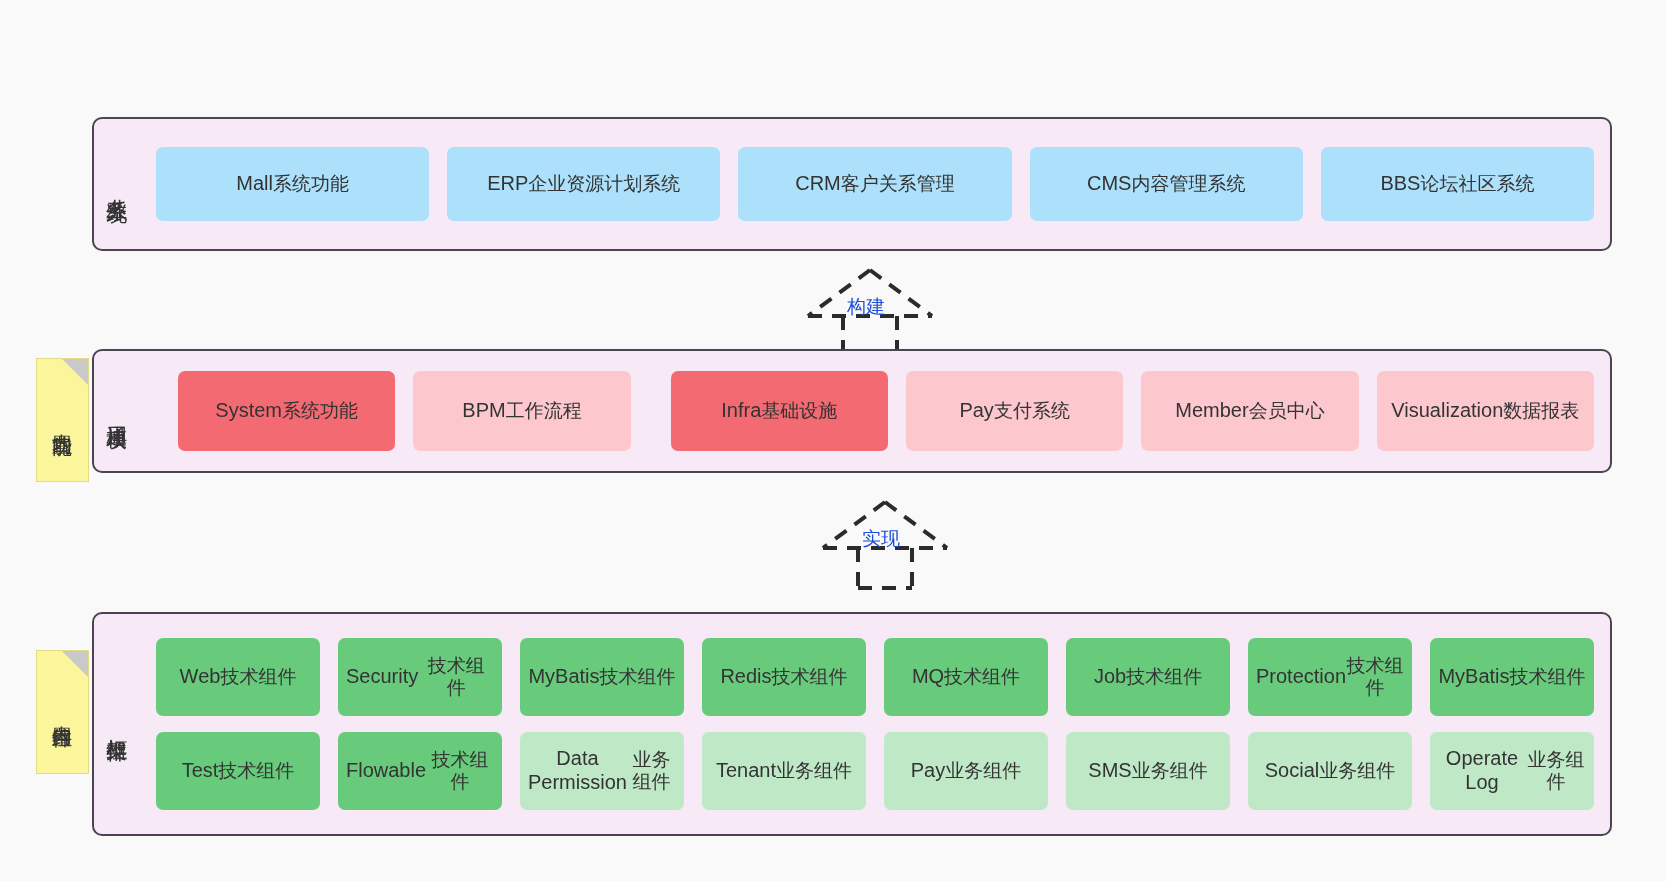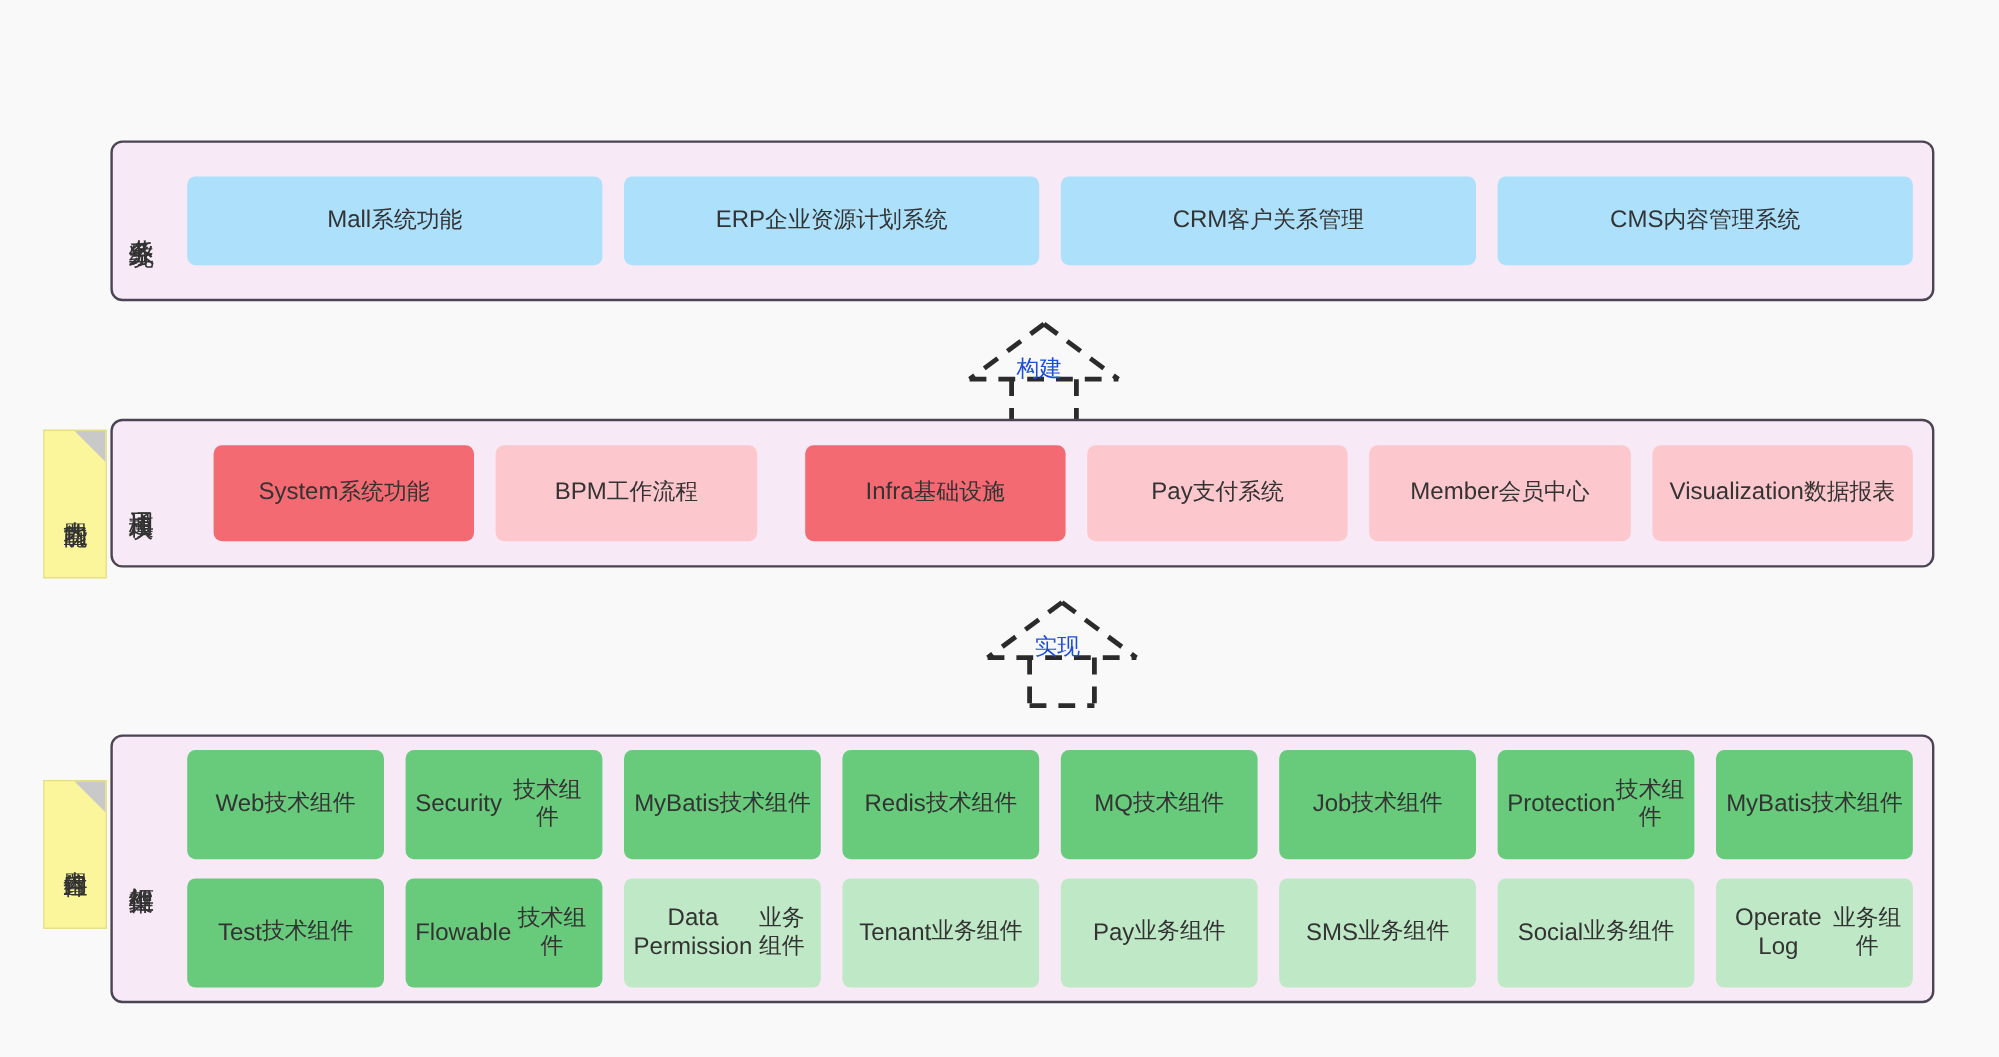--- a/index.html
+++ b/index.html
@@ -77,21 +77,21 @@
   .node .t2 { font-size: 19px; }
 
   .node.blue       { background: #ace0fb; }
   .node.red        { background: #f46a72; margin-left: 22px; }
   .node.pink       { background: #fcc8ce; }
   .node.green      { background: #68cb7c; }
   .node.lightgreen { background: #bfe8c6; }
 
   .band-business .node { height: 74px; }
   .band-module   .node { height: 80px; }
-  .band-frame    .node { height: 91px; }
+  .band-frame    .node { height: 78px; }
 
   
   .note {
     position: absolute;
     box-sizing: border-box;
     background: #fbf59c;
     border: 1px solid #e3dc84;
     display: flex;
     align-items: center;
     justify-content: center;
@@ -149,20 +149,24 @@
         <div class="node blue">
           <span class="t1">CRM</span>
           <span class="t2">客户关系管理</span>
         </div>
 
         <div class="node blue">
           <span class="t1">CMS</span>
           <span class="t2">内容管理系统</span>
         </div>
 
+        <div class="node blue">
+          <span class="t1">BBS</span>
+          <span class="t2">论坛社区系统</span>
+        </div>
 
       </div>
     </div>
   </div>
 
   <div class="uml" style="left:795px; top:268px; width:150px; height:90px;">
     <svg width="150" height="90" viewBox="0 0 150 90">
       <path d="M75 2 L137 48" fill="none" stroke="#2b2b2b" stroke-width="4" stroke-dasharray="14 10" stroke-linecap="butt"></path>
       <path d="M75 2 L13 48" fill="none" stroke="#2b2b2b" stroke-width="4" stroke-dasharray="14 10" stroke-linecap="butt"></path>
       <path d="M13 48 L137 48" fill="none" stroke="#2b2b2b" stroke-width="4" stroke-dasharray="14 10" stroke-linecap="butt"></path>

